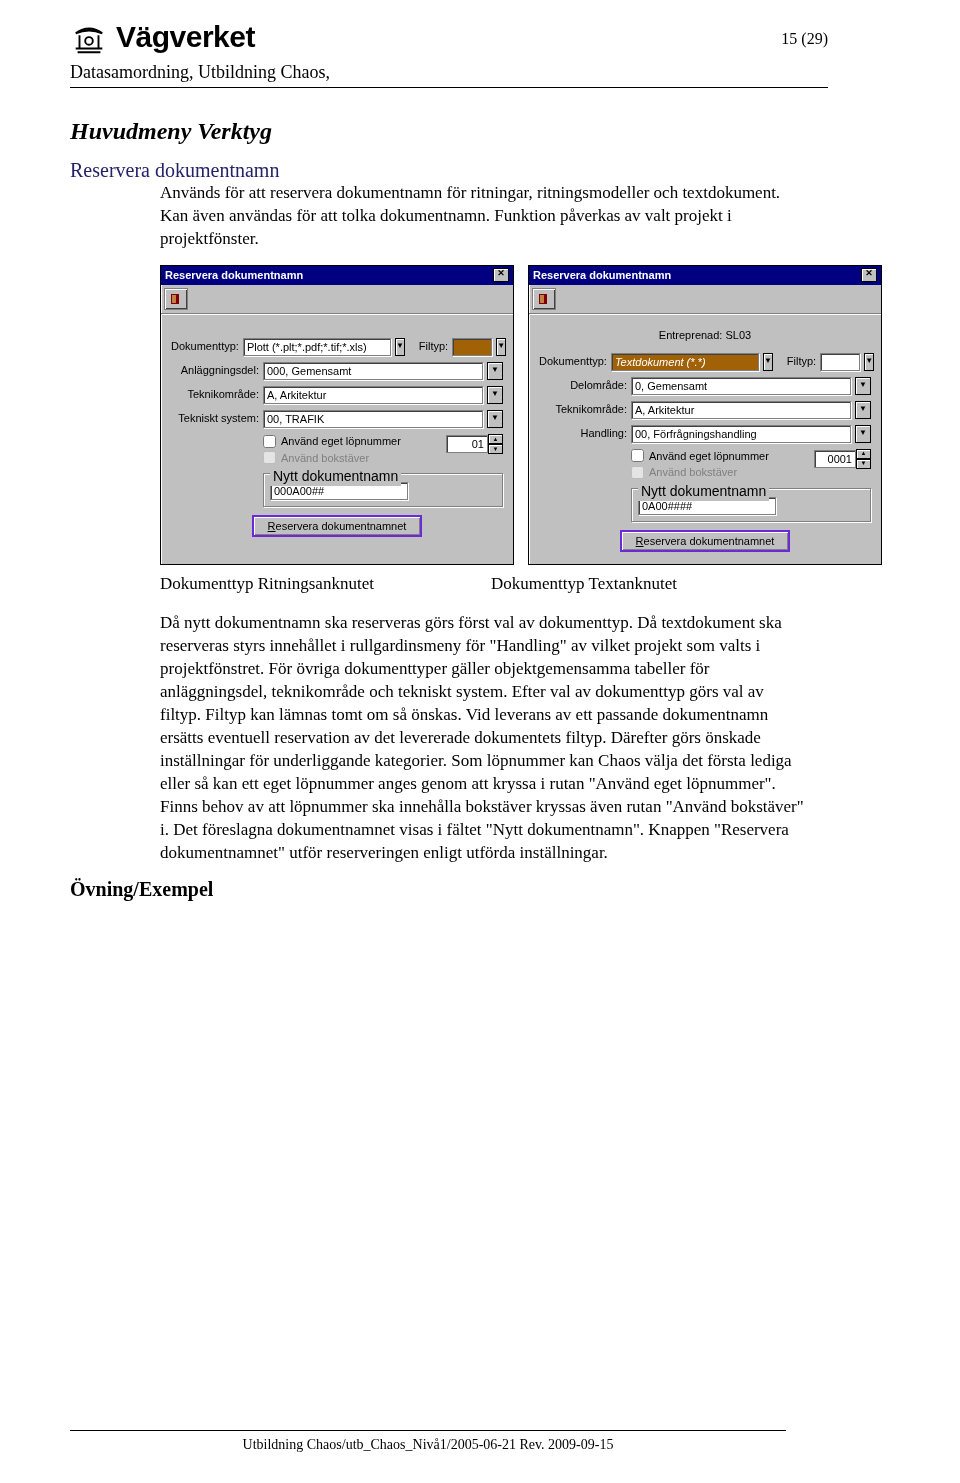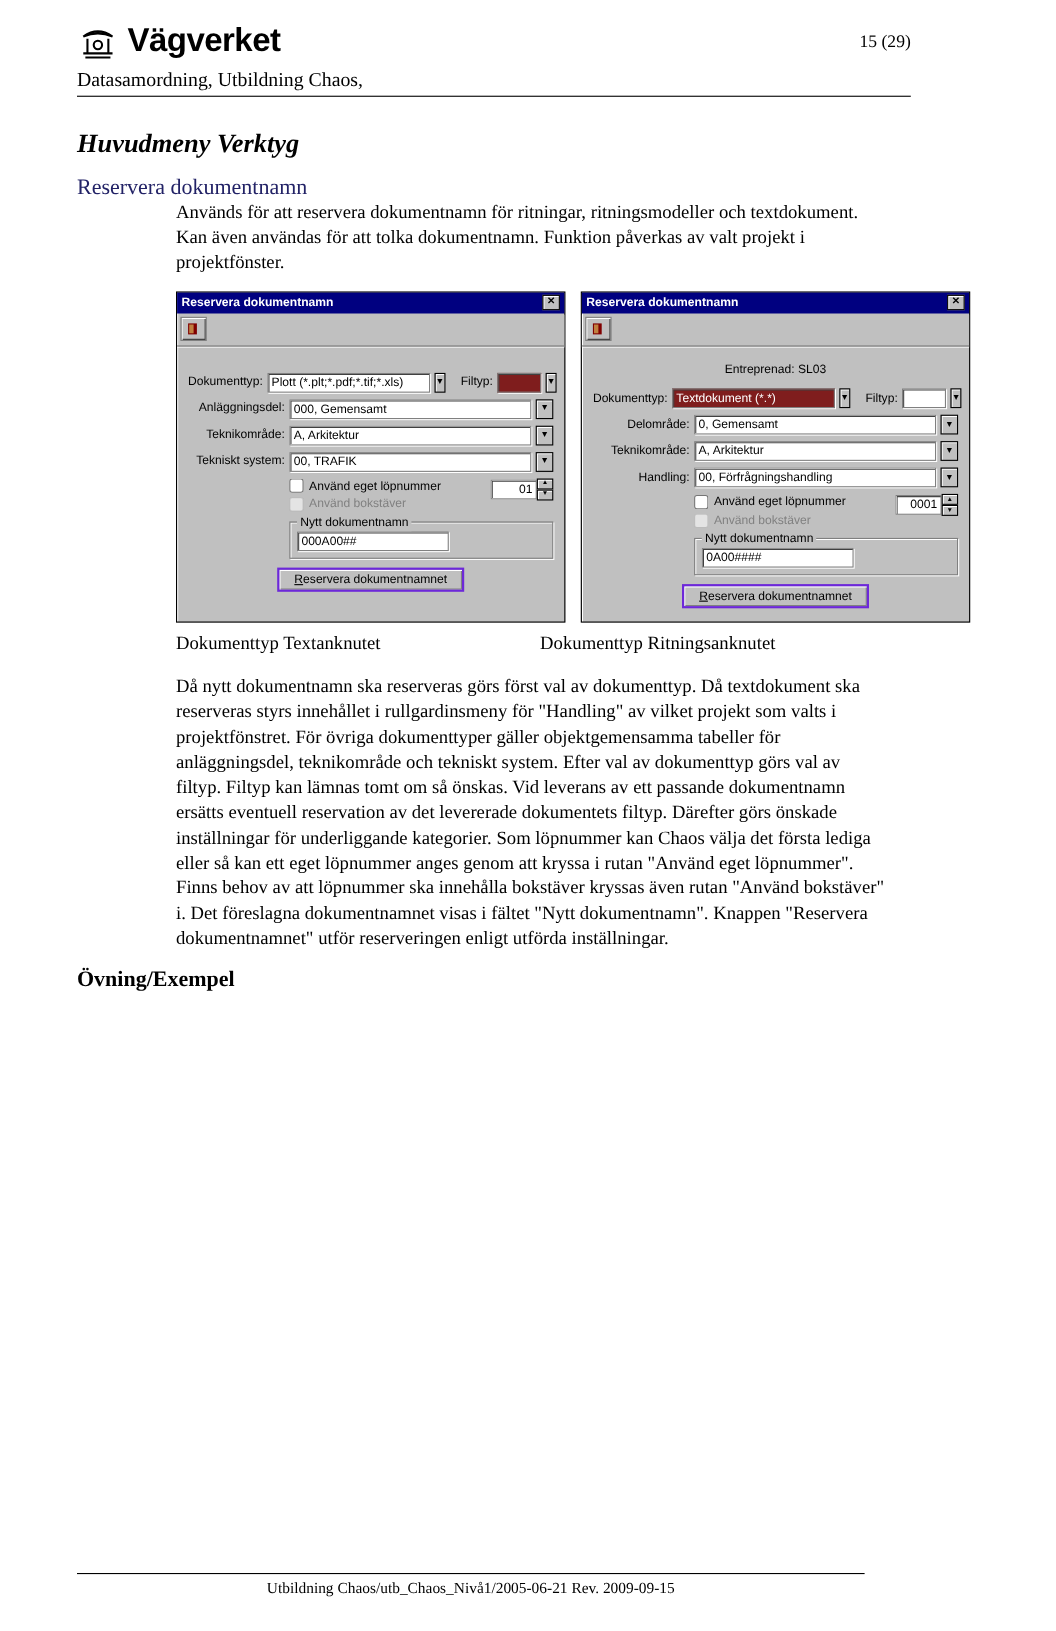--- a/index.html
+++ b/index.html
@@ -134,21 +134,21 @@
   }
   .group {
     border: 1px solid #808080;
     box-shadow: inset 1px 1px 0 #fff, 1px 1px 0 #fff;
     margin: 6px 0 8px 92px;
     padding: 8px 6px 6px 6px;
     position: relative;
   }
   .group .legend {
     position: absolute; top: -7px; left: 6px;
-    background: #c0c0c0; padding: 0 3px; font-size: 11px;
+    background: #c0c0c0; padding: 0 3px; font-size: 14px;
   }
   .win-btn {
     background: #c0c0c0;
     border: 2px solid #6d28d9;
     box-shadow: inset 1px 1px 0 #fff, inset -1px -1px 0 #808080;
     padding: 3px 14px;
     font-family: inherit; font-size: 11px;
     text-decoration: underline;
     text-decoration-color: transparent;
   }
@@ -162,21 +162,21 @@
   .captions > div { width: 352px; font-size: 17px; }
   .footer {
     position: absolute;
     left: 70px; right: 70px; bottom: 30px;
     text-align: center;
     border-top: 1px solid #000;
     padding-top: 6px;
     font-size: 14px;
   }
   .selected-inv {
-    background: #7f1d1d; color: #fff;
+    background: #a16207; color: #fff; font-style: italic;
   }
 </style>
 </head>
 <body>
 
 <div class="page">
 
   <div class="header">
     <div class="logo-area">
       <svg class="logo-svg" viewBox="0 0 40 40">
@@ -334,22 +334,22 @@
           </div>
           <div class="btn-row">
             <button class="win-btn"><span class="mnemonic">R</span><span>eservera  dokumentnamnet</span></button>
           </div>
         </div>
       </div>
 
     </div>
 
     <div class="captions">
+      <div>Dokumenttyp Ritningsanknutet</div>
       <div>Dokumenttyp Textanknutet</div>
-      <div>Dokumenttyp Ritningsanknutet</div>
     </div>
 
     <p>Då nytt dokumentnamn ska reserveras görs först val av dokumenttyp. Då textdokument ska reserveras styrs innehållet i rullgardinsmeny för "Handling" av vilket projekt som valts i projektfönstret. För övriga dokumenttyper gäller objektgemensamma tabeller för anläggningsdel, teknikområde och tekniskt system. Efter val av dokumenttyp görs val av filtyp. Filtyp kan lämnas tomt om så önskas. Vid leverans av ett passande dokumentnamn ersätts eventuell reservation av det levererade dokumentets filtyp. Därefter görs önskade inställningar för underliggande kategorier. Som löpnummer kan Chaos välja det första lediga eller så kan ett eget löpnummer anges genom att kryssa i rutan "Använd eget löpnummer". Finns behov av att löpnummer ska innehålla bokstäver kryssas även rutan "Använd bokstäver" i. Det föreslagna dokumentnamnet visas i fältet "Nytt dokumentnamn". Knappen "Reservera dokumentnamnet" utför reserveringen enligt utförda inställningar.</p>
   </div>
 
   <div class="exempel-label">Övning/Exempel</div>
 
   <div class="footer">Utbildning Chaos/utb_Chaos_Nivå1/2005-06-21 Rev. 2009-09-15</div>
 
 </div>

